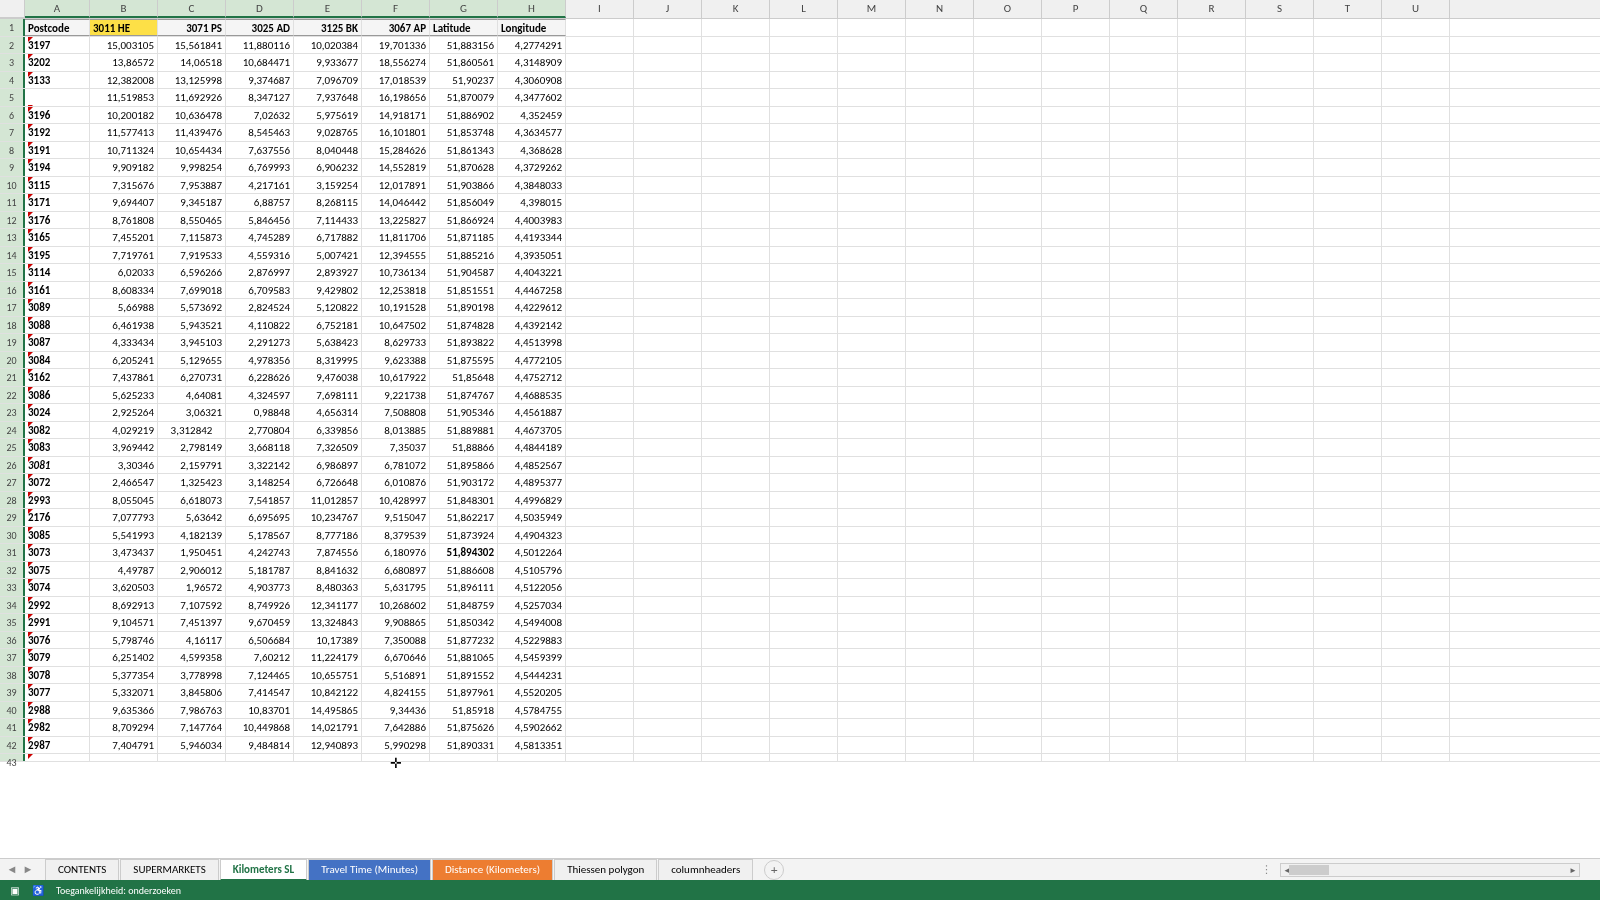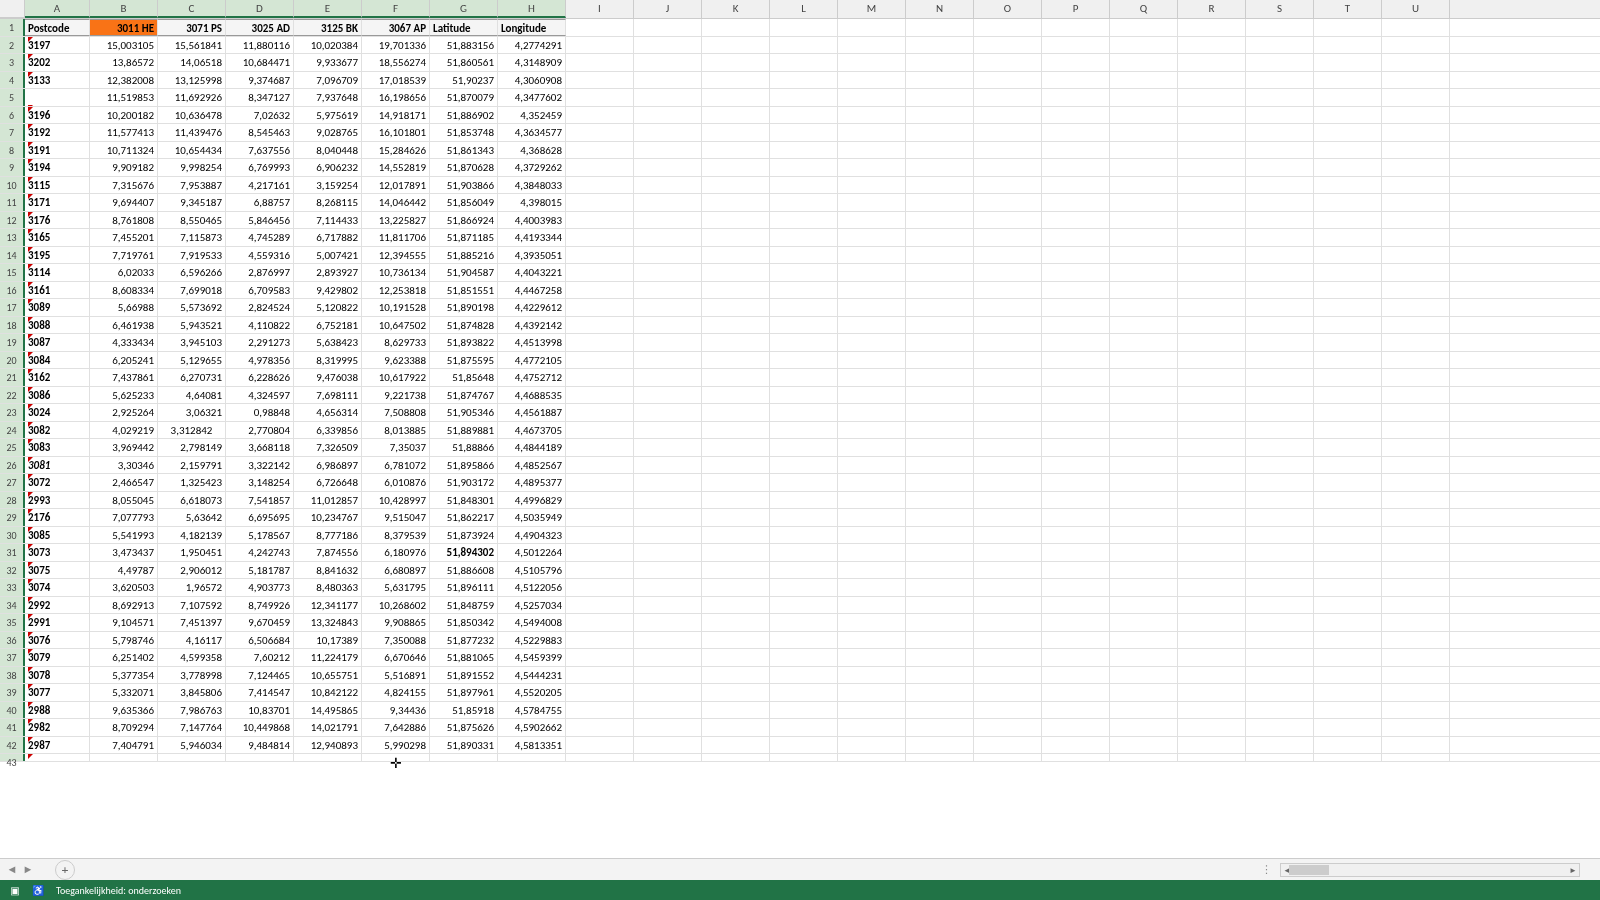--- a/index.html
+++ b/index.html
@@ -66,21 +66,21 @@
         <div class="col-head col-rest">S</div>
         <div class="col-head col-rest">T</div>
         <div class="col-head col-rest">U</div>
       </div>
     <div class="body-scroll" id="body-scroll">
         <div class="row">
           <div class="row-head active">1</div>
           <div class="cell col-A bold" style="text-align: left; background: rgb(245, 245, 245); border-top: 1px solid rgb(153, 153, 153); border-bottom: 1px solid rgb(153, 153, 153);">
             <div class="cell-wrap" style="height: 100%;"><span>Postcode</span></div>
           </div>
-          <div class="cell col-B bold" style="text-align: right; background: #f97316; border-top: 1px solid rgb(153, 153, 153); border-bottom: 1px solid rgb(153, 153, 153);">
+          <div class="cell col-B bold" style="text-align: left; background: #fde047; border-top: 1px solid rgb(153, 153, 153); border-bottom: 1px solid rgb(153, 153, 153);">
             <div class="cell-wrap" style="height: 100%;"><span>3011 HE</span></div>
           </div>
           <div class="cell col-C bold" style="text-align: right; background: rgb(245, 245, 245); border-top: 1px solid rgb(153, 153, 153); border-bottom: 1px solid rgb(153, 153, 153);">
             <div class="cell-wrap" style="height: 100%;"><span>3071 PS</span></div>
           </div>
           <div class="cell col-D bold" style="text-align: right; background: rgb(245, 245, 245); border-top: 1px solid rgb(153, 153, 153); border-bottom: 1px solid rgb(153, 153, 153);">
             <div class="cell-wrap" style="height: 100%;"><span>3025 AD</span></div>
           </div>
           <div class="cell col-E bold" style="text-align: right; background: rgb(245, 245, 245); border-top: 1px solid rgb(153, 153, 153); border-bottom: 1px solid rgb(153, 153, 153);">
             <div class="cell-wrap" style="height: 100%;"><span>3125 BK</span></div>
@@ -1790,20 +1790,29 @@
         </div>
       </div>
   <div style="position: absolute; left: 390px; top: 755px; pointer-events: none; font-size: 14px; color: rgb(0, 0, 0); z-index: 10;">✛</div>
     </div>
 
   <div class="tab-bar">
     <div class="tab-nav">
       <div class="tab-nav-btn">◄</div>
       <div class="tab-nav-btn">►</div>
     </div>
+    <div class="tabs" id="tabs">
+        <div class="tab ">CONTENTS</div>
+        <div class="tab ">SUPERMARKETS</div>
+        <div class="tab active-green">Kilometers SL</div>
+        <div class="tab blue">Travel Time (Minutes)</div>
+        <div class="tab orange">Distance (Kilometers)</div>
+        <div class="tab ">Thiessen polygon</div>
+        <div class="tab ">columnheaders</div>
+      </div>
     <div class="tab-add">+</div>
     <div class="scroll-area">
       <div style="color:#888;margin-right:8px;">⋮</div>
       <div class="hscroll">
         <div class="hscroll-btn" style="left:0">◄</div>
         <div class="hscroll-thumb"></div>
         <div class="hscroll-btn" style="right:0">►</div>
       </div>
     </div>
   </div>

